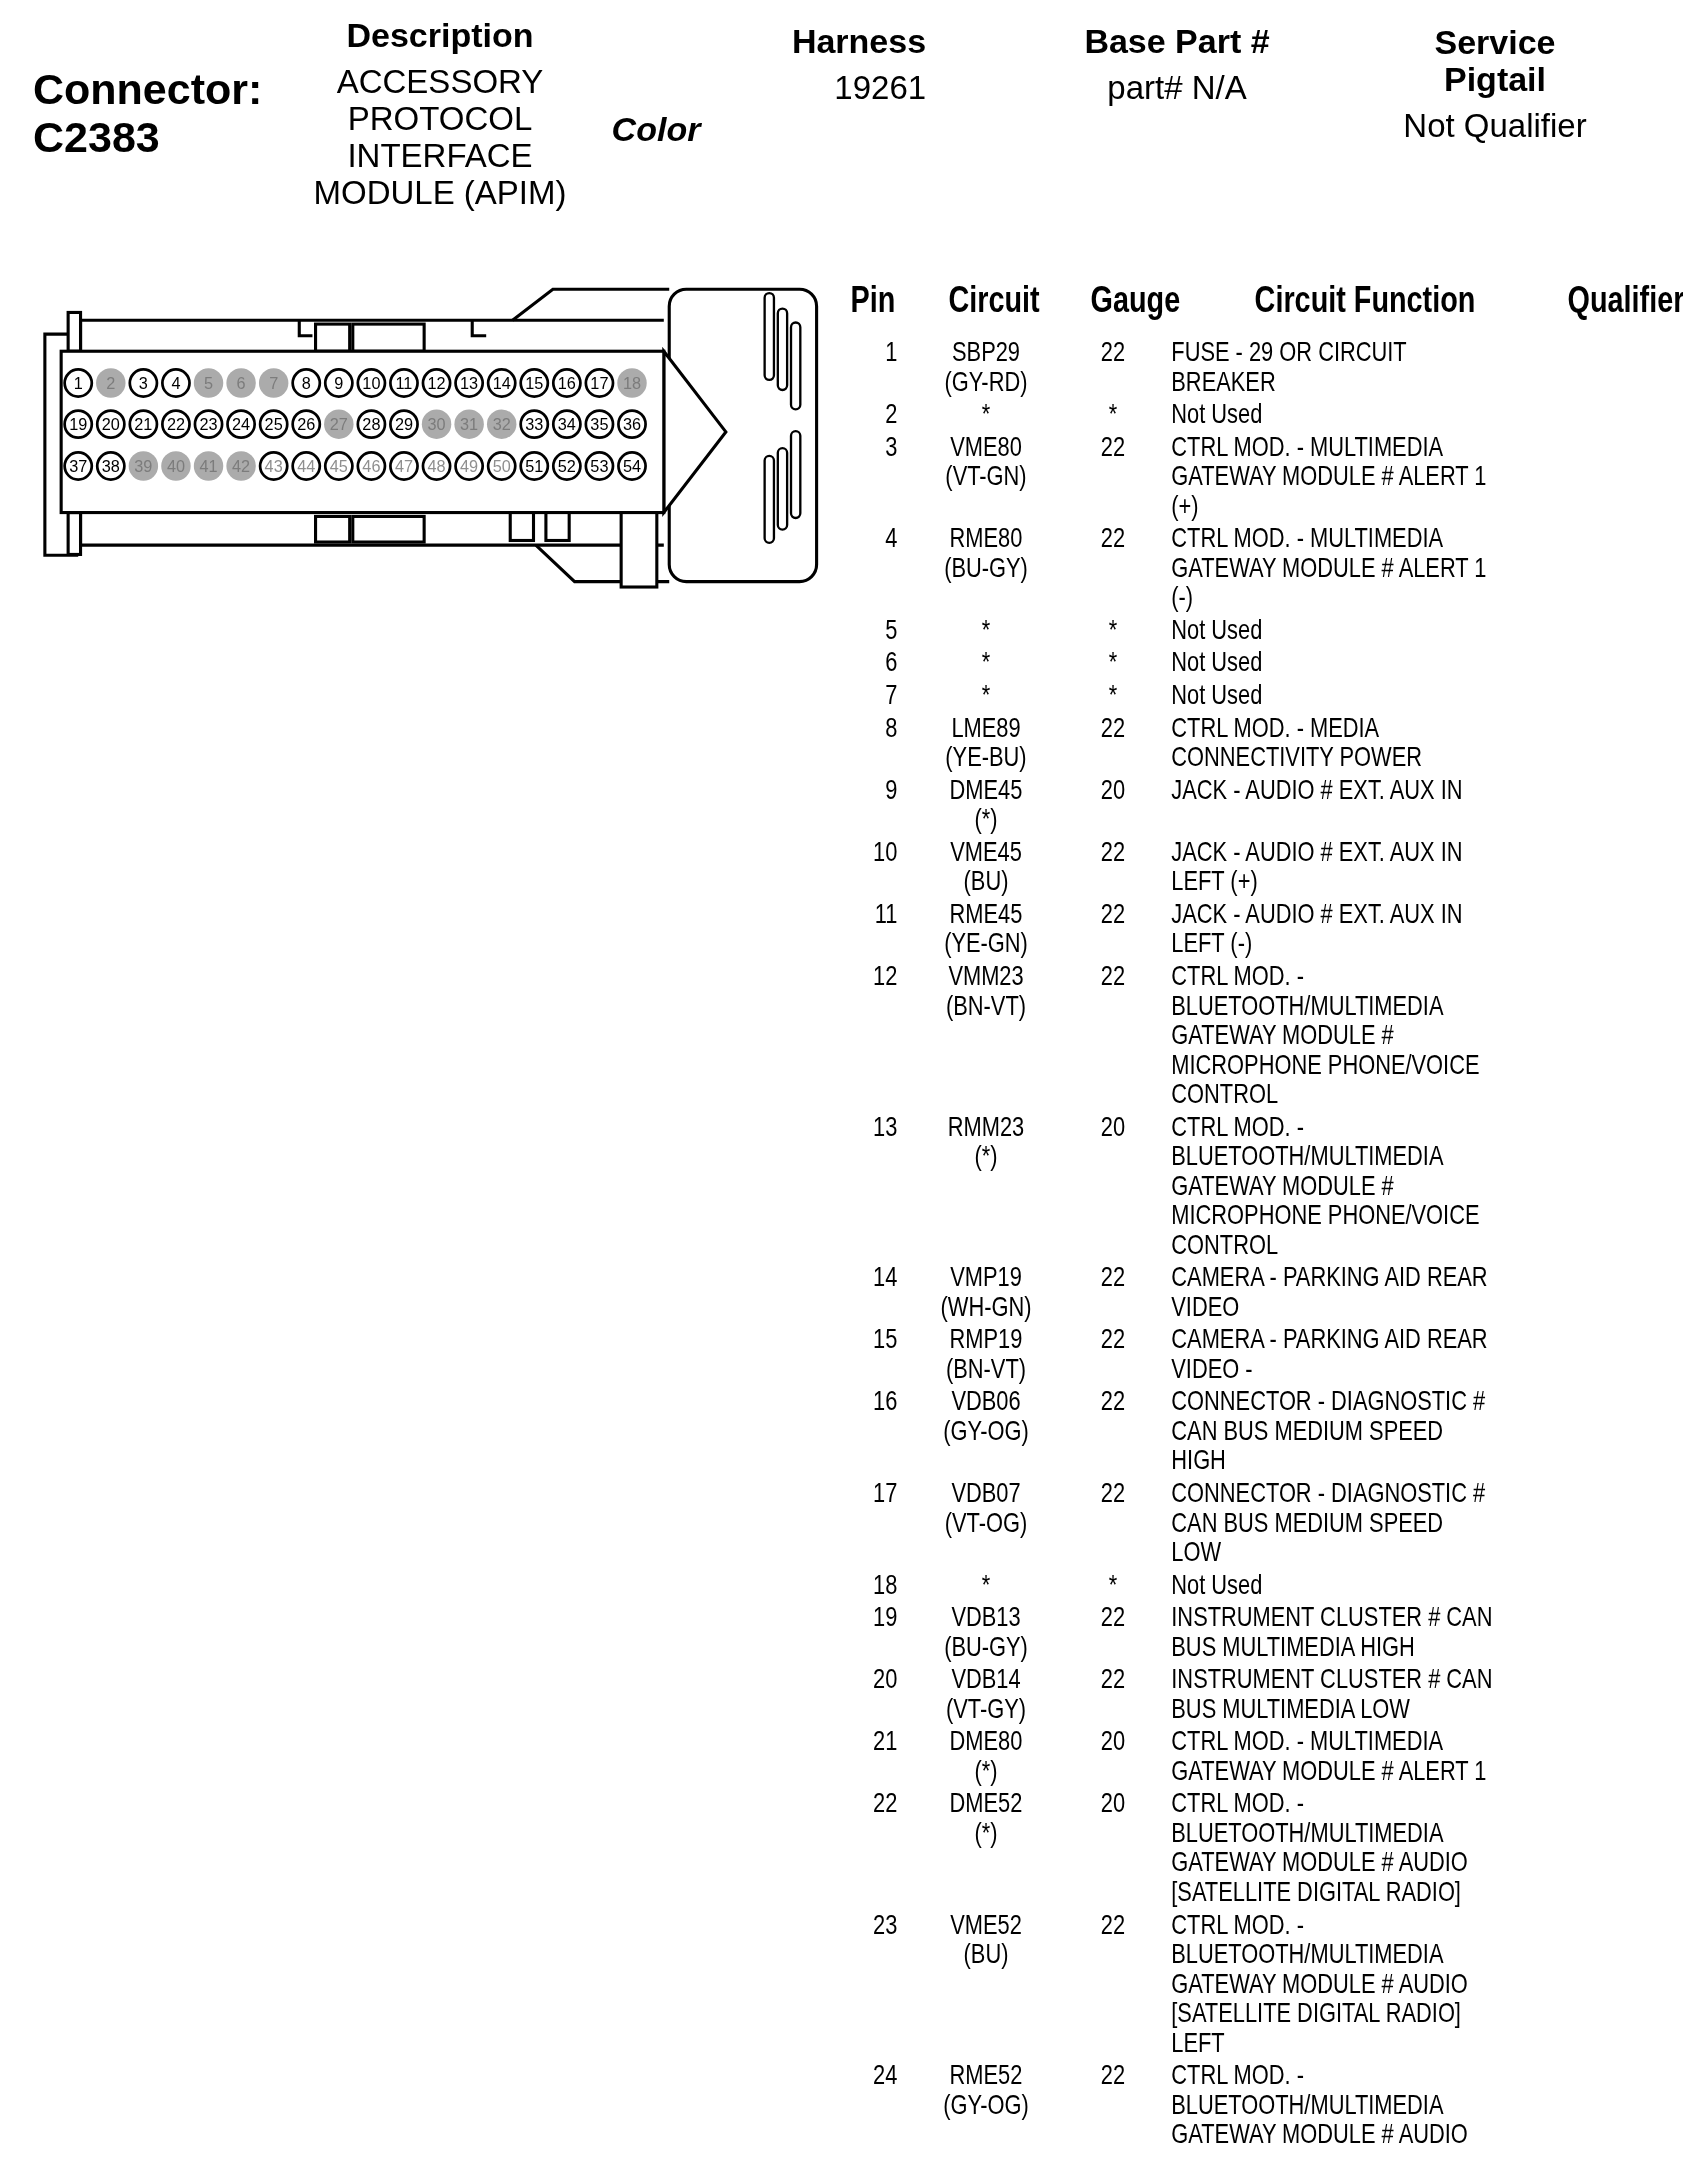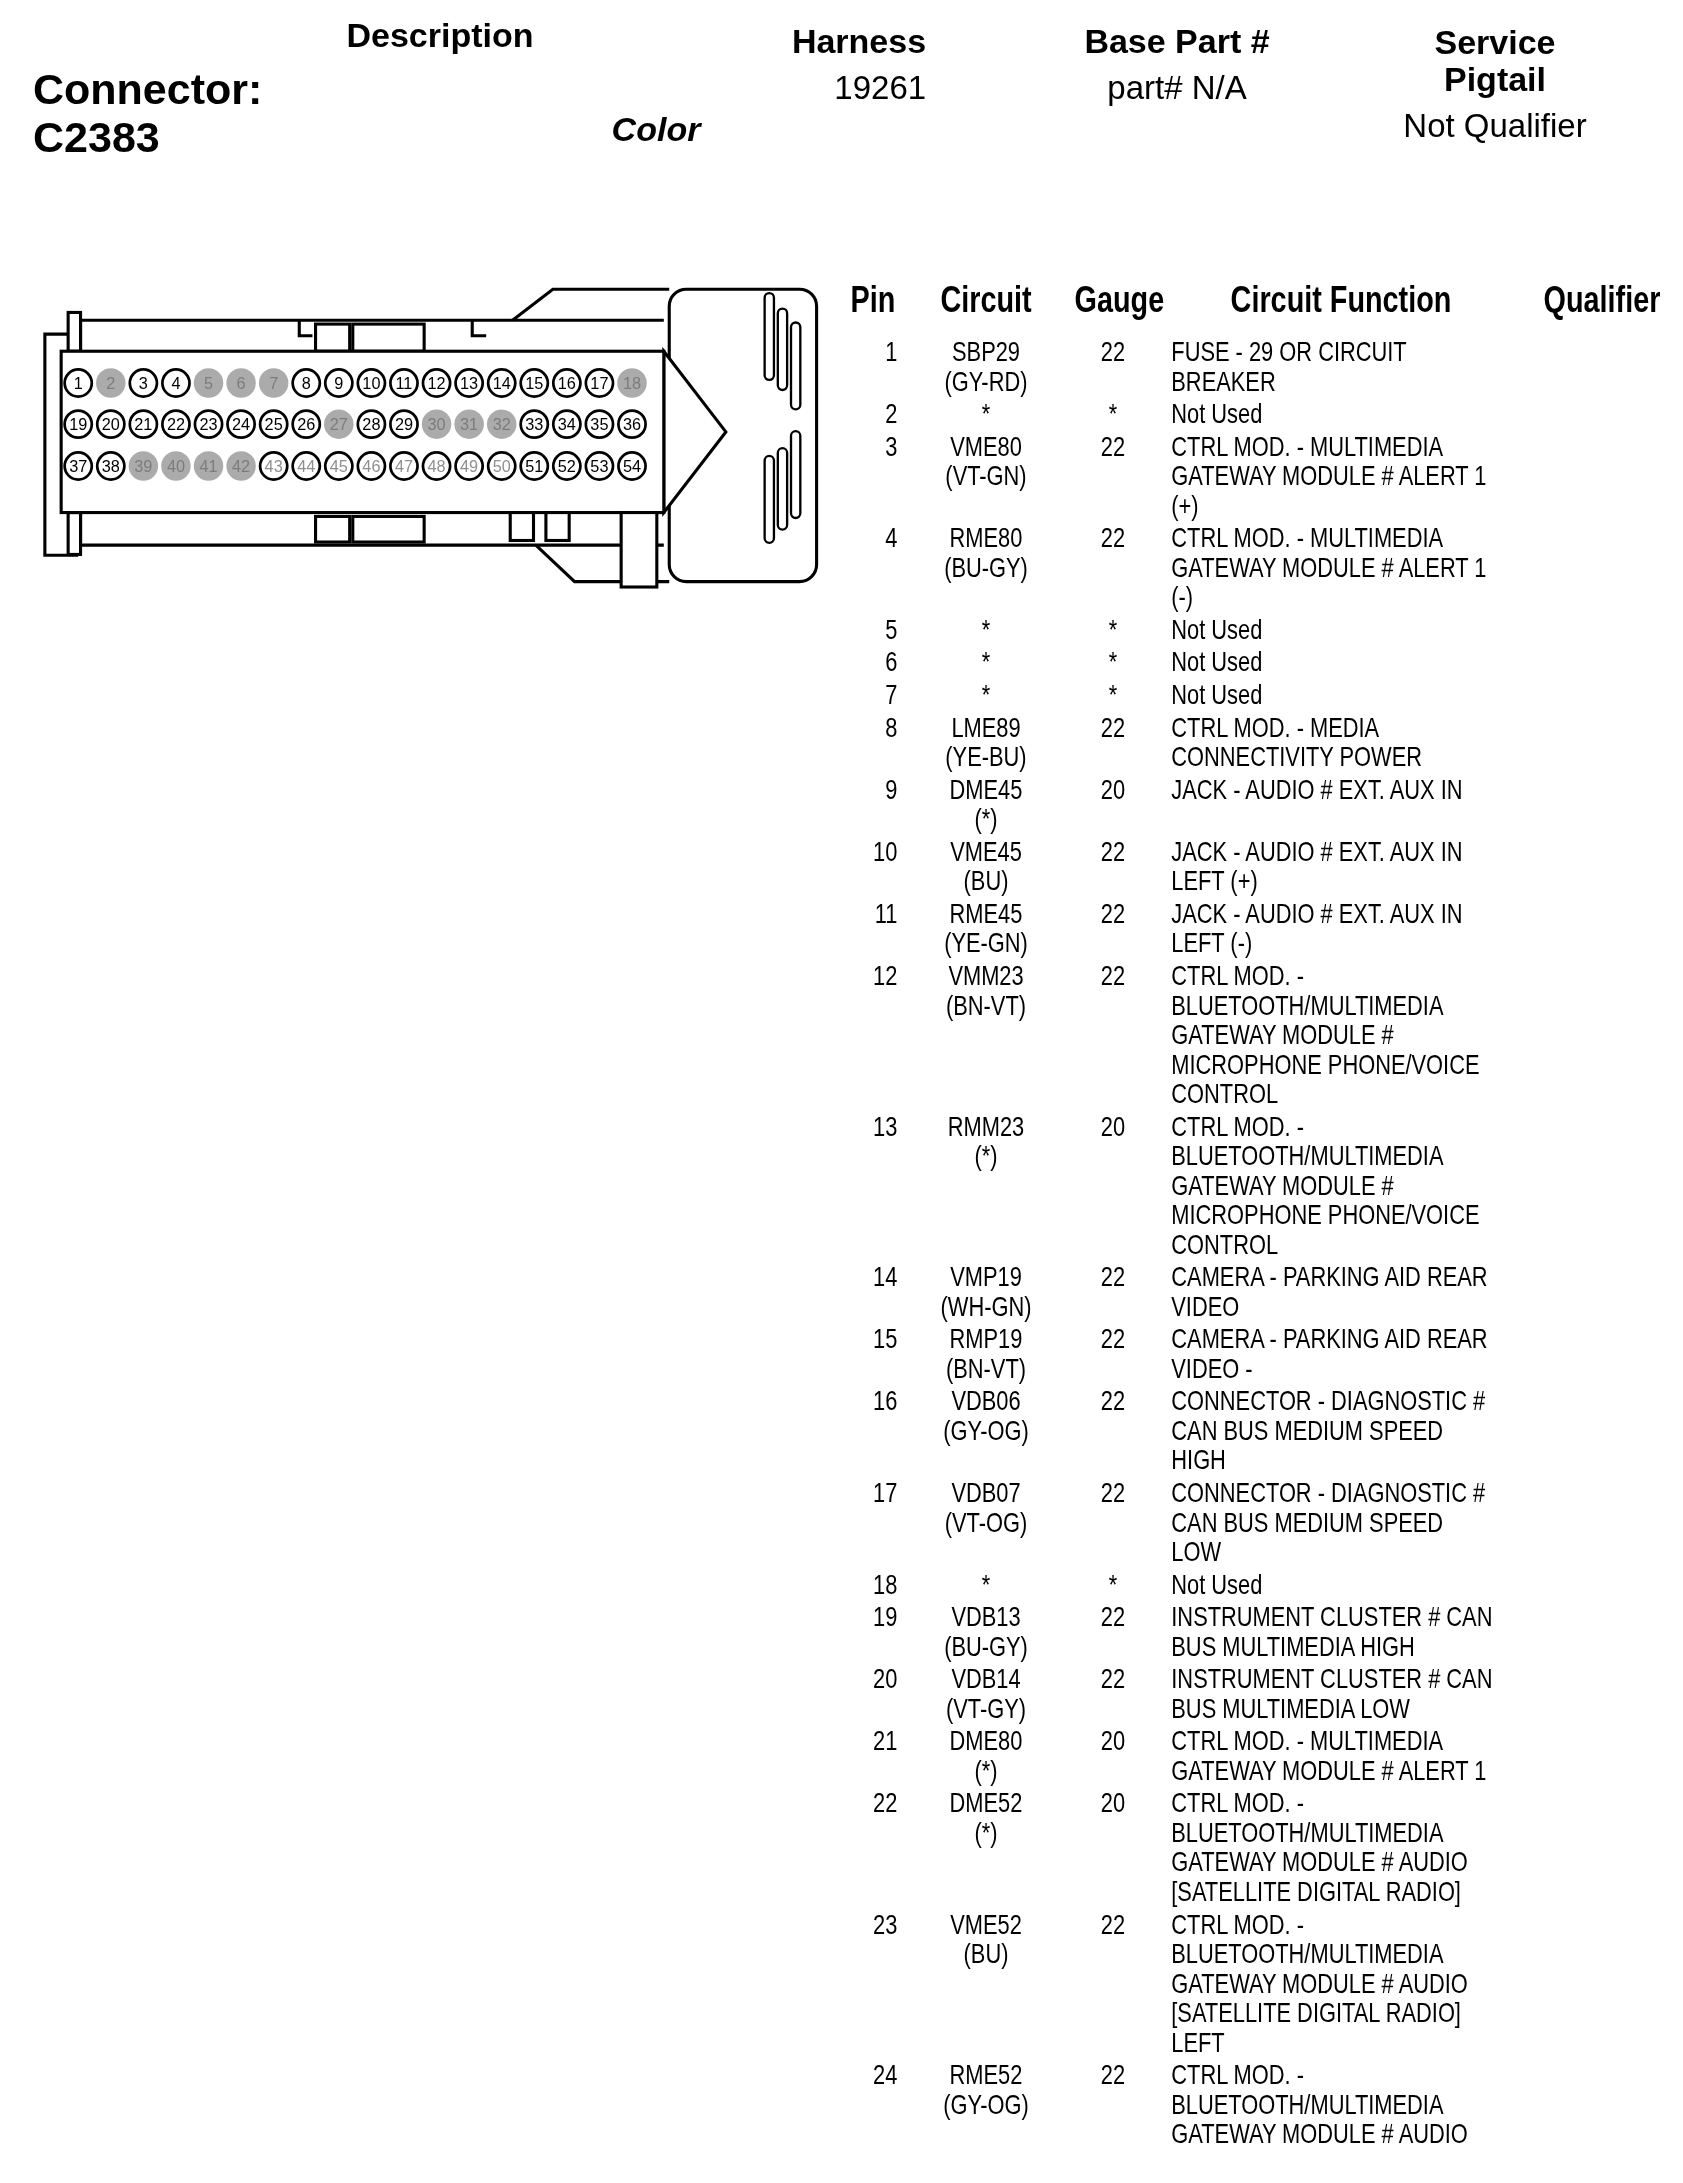--- a/index.html
+++ b/index.html
@@ -14,39 +14,43 @@
   .hvalue{font-size:33px;line-height:37px;white-space:pre-line;margin-top:9.3px;}
   .color-label{position:absolute;transform:translateX(-50%);font-size:34px;font-weight:bold;font-style:italic;}
   
   #connector-svg{position:absolute;left:31px;top:276px;}
   #connector-svg .ln{fill:none;stroke:#000;stroke-width:4;}
   #connector-svg .ln2{fill:#fff;stroke:#000;stroke-width:4;}
   #connector-svg .slot{fill:#fff;stroke:#000;stroke-width:3;}
   #connector-svg text{font-family:"Liberation Sans",sans-serif;font-size:21px;text-anchor:middle;}
   
   .tgrid{display:grid;grid-template-columns:68px 158px 96px 360px 1fr;}
-  .thead{position:absolute;left:839px;top:280px;width:844px;font-weight:bold;font-size:36px;line-height:39px;}
+  .thead{position:absolute;left:839px;top:280px;width:844px;font-weight:bold;font-size:36px;line-height:39px;gap:8px;}
   .thead>div{transform:scaleX(0.80);transform-origin:50% 0;text-align:center;white-space:pre;}
   #tbody{position:absolute;left:839px;top:337px;width:844px;font-size:28px;line-height:29.5px;}
   .trow{margin-bottom:3.1px;}
   .trow>div{white-space:pre;transform:scaleX(0.78);}
   .c-pin{text-align:right;padding-right:12.4px;transform-origin:100% 0;}
   .c-circuit{text-align:center;transform-origin:50% 0;}
   .c-gauge{text-align:center;transform-origin:50% 0;}
   .c-fn{padding-left:13.2px;transform-origin:0 0;}
   .c-q{text-align:center;transform-origin:50% 0;}
 </style>
 </head>
 <body>
 
 <div class="conn-title"><span>Connector:</span>
 <span>C2383</span></div>
 
 <div class="hcol" style="left:440px;top:17px;">
   <div class="hlabel">Description</div>
+  <div class="hvalue">ACCESSORY
+PROTOCOL
+INTERFACE
+MODULE (APIM)</div>
 </div>
 
 <div class="color-label" style="left:656px;top:110px;">Color</div>
 
 <div class="hcol" style="left:859px;top:23px;text-align:right;">
   <div class="hlabel">Harness</div>
   <div class="hvalue">19261</div>
 </div>
 
 <div class="hcol" style="left:1177px;top:23px;">

